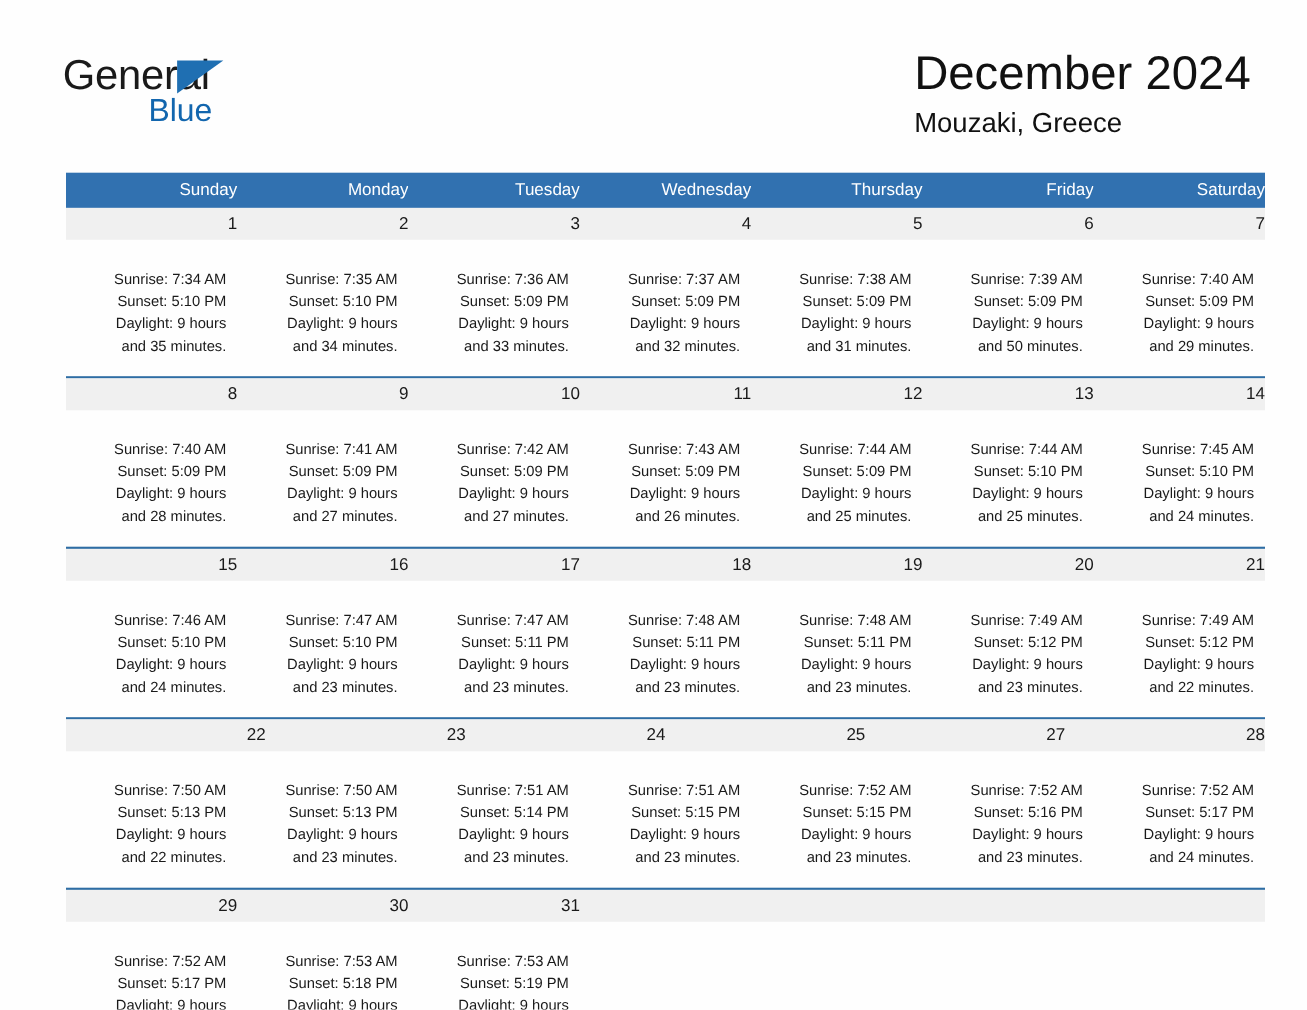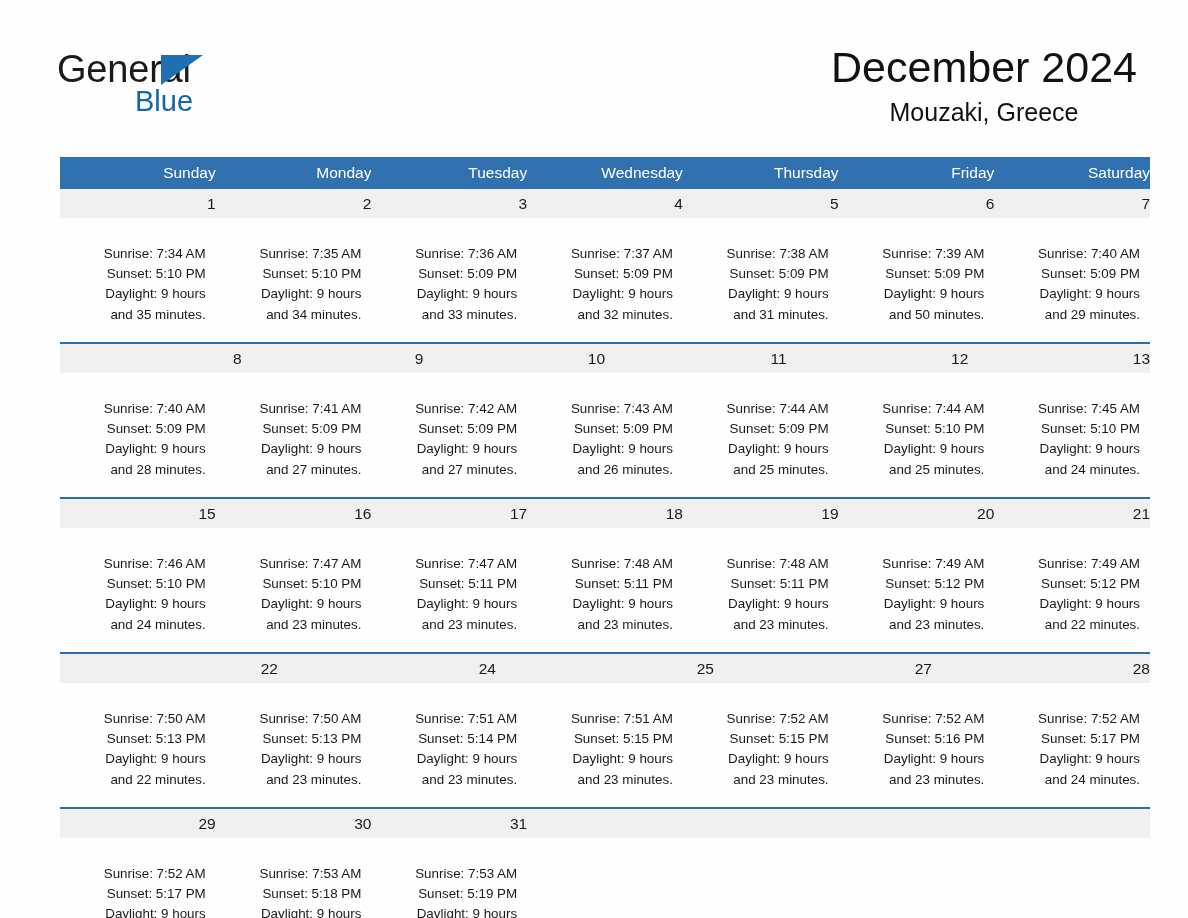--- a/index.html
+++ b/index.html
@@ -61,21 +61,21 @@
     top: 37px;
     font-size: 29px;
     color: #1266ae;
     line-height: 1;
     font-weight: 400;
   }
   .title-block {
     position: absolute;
     right: 0;
     top: 0;
-    text-align: center;
+    text-align: left;
   }
   .cal-title {
     font-size: 43px;
     color: #111;
     line-height: 1.18;
     white-space: nowrap;
     font-weight: 400;
   }
   .cal-subtitle {
     font-size: 25px;
@@ -229,20 +229,21 @@
           </div>
         </div>
         <div class="week">
           <div class="datestrip">
             <div class="dnum">8</div>
             <div class="dnum">9</div>
             <div class="dnum">10</div>
             <div class="dnum">11</div>
             <div class="dnum">12</div>
             <div class="dnum">13</div>
+            <div class="dnum">14</div>
           </div>
           <div class="bodystrip">
             <div class="dbody">
               <div class="ln">Sunrise: 7:40 AM</div>
               <div class="ln">Sunset: 5:09 PM</div>
               <div class="ln">Daylight: 9 hours</div>
               <div class="ln">and 28 minutes.</div>
             </div>
             <div class="dbody">
               <div class="ln">Sunrise: 7:41 AM</div>
@@ -333,20 +334,21 @@
               <div class="ln">Sunrise: 7:49 AM</div>
               <div class="ln">Sunset: 5:12 PM</div>
               <div class="ln">Daylight: 9 hours</div>
               <div class="ln">and 22 minutes.</div>
             </div>
           </div>
         </div>
         <div class="week">
           <div class="datestrip">
             <div class="dnum">22</div>
+            <div class="dnum">23</div>
             <div class="dnum">24</div>
             <div class="dnum">25</div>
             <div class="dnum">27</div>
             <div class="dnum">28</div>
           </div>
           <div class="bodystrip">
             <div class="dbody">
               <div class="ln">Sunrise: 7:50 AM</div>
               <div class="ln">Sunset: 5:13 PM</div>
               <div class="ln">Daylight: 9 hours</div>

